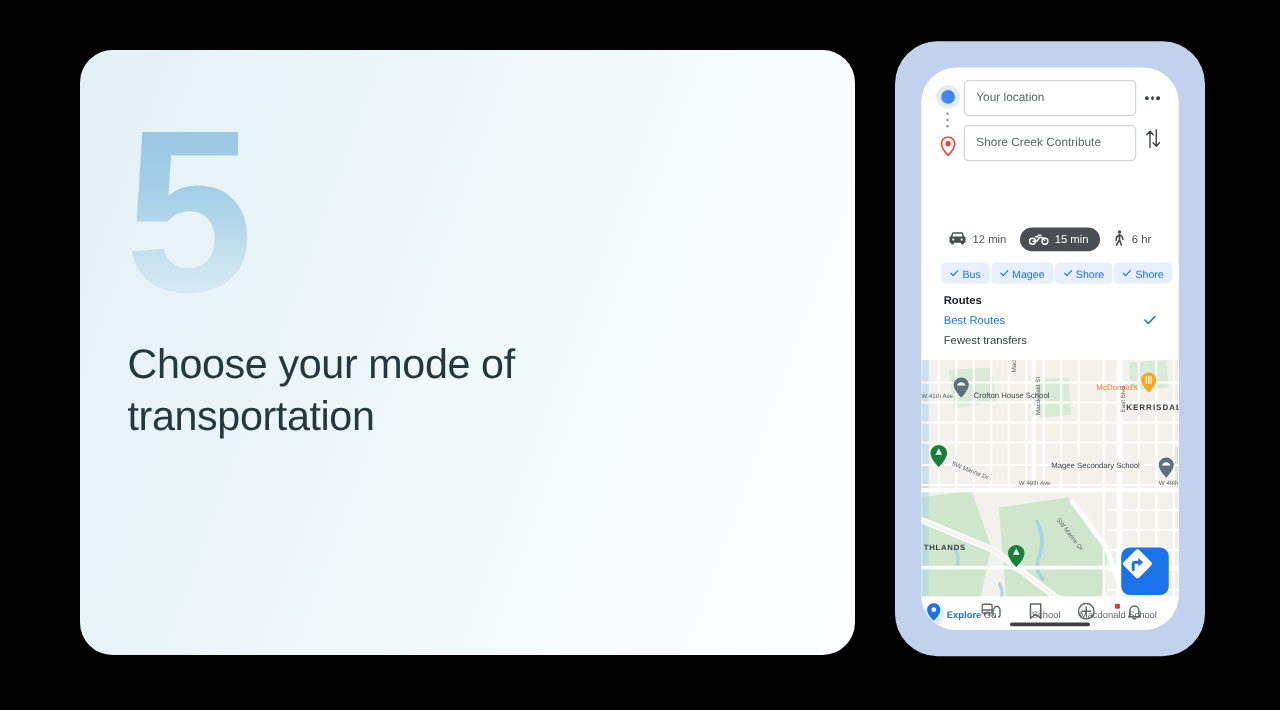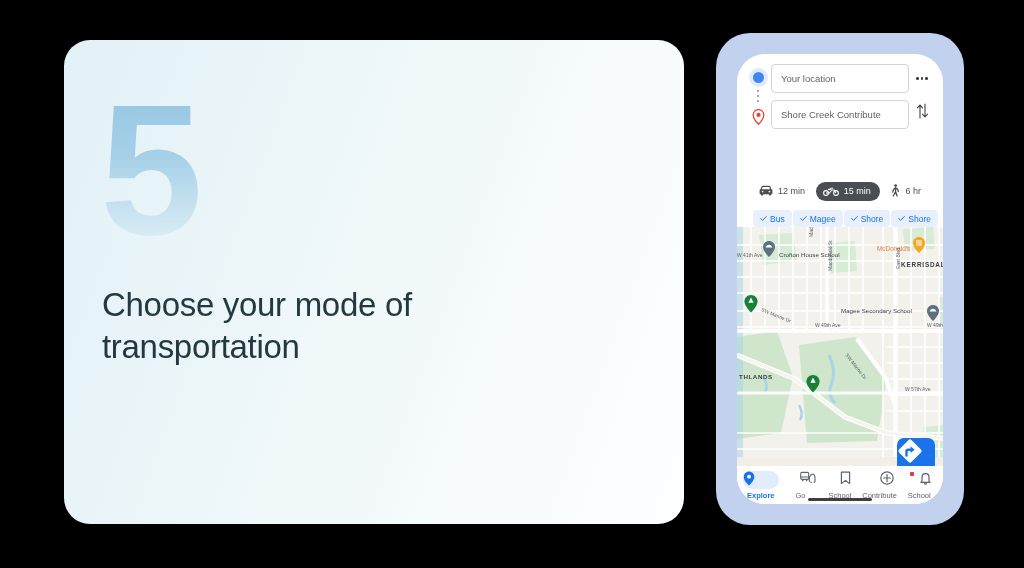--- a/index.html
+++ b/index.html
@@ -25,21 +25,21 @@
     letter-spacing: -4px;
     color: #9ecbe4;
     background: linear-gradient(180deg, #93c4e2 0%, #a6d0e7 42%, #c9e3f0 72%, rgba(226,241,248,0) 100%);
     -webkit-background-clip: text; background-clip: text;
     -webkit-text-fill-color: transparent; color: transparent;
     user-select: none;
   }
   .card-heading {
     position: absolute; left: 38px; top: 230px; width: 450px;
     font-size: 33px; line-height: 1.28; font-weight: 400;
-    color: #24393f; letter-spacing: -0.3px; margin-top: 14px;
+    color: #24393f; letter-spacing: -0.3px;
   }
 
   
   .phone {
     position: absolute; left: 716px; top: 33px;
     width: 248px; height: 492px;
     border-radius: 34px;
     background: #c2d2ee;
     padding: 21px;
   }
@@ -124,21 +124,21 @@
   }
 
   
   .navbar {
     position: absolute; left: 0; right: 0; bottom: 0;
     background: rgba(255,255,255,0.97);
     padding: 5px 4px 4px 4px;
     display: flex; justify-content: space-around; align-items: flex-end;
   }
   .nav-item {
-    display: flex; flex-direction: column; align-items: center; gap: 2px;
+    display: flex; flex-direction: row; align-items: center; gap: 2px;
     font-size: 7.5px; color: #5f6368; width: 44px;
   }
   .nav-item.active { color: #1a73e8; font-weight: 700; }
   .nav-ico { height: 18px; display: flex; align-items: center; justify-content: center; position: relative; }
   .nav-item.active .nav-ico {
     background: #e1ecfd; border-radius: 9px; width: 36px;
   }
   .badge {
     position: absolute; top: 1px; right: 5px;
     width: 4px; height: 4px; background: #e53935; border-radius: 1px;
@@ -258,20 +258,32 @@
             <span>Shore</span>
           </div>
           <div class="chip">
             <svg class="chk" viewBox="0 0 10 10">
                 <path d="M1 5l2.6 2.8L9 2.2" fill="none" stroke="#1a73e8" stroke-width="1.4" stroke-linecap="round" stroke-linejoin="round"></path>
               </svg>
             <span>Shore</span>
           </div>
         </div>
 
+        <div class="routes">
+          <div class="routes-title">Routes</div>
+          <div class="route-opt sel">
+            <span>Best Routes</span>
+            <svg width="10" height="10" viewBox="0 0 10 10">
+                <path d="M1 5l2.6 2.8L9 2.2" fill="none" stroke="#1a73e8" stroke-width="1.3" stroke-linecap="round" stroke-linejoin="round"></path>
+              </svg>
+          </div>
+          <div class="route-opt">
+            <span>Fewest transfers</span>
+          </div>
+        </div>
       </div>
 
       <div class="map">
         <svg width="234" height="230" viewBox="0 0 234 230">
           <rect width="234" height="230" fill="#f3f1ec"></rect>
 
           <path d="M0 110 L40 104 L56 150 L44 206 L0 212 Z" fill="#cfe6cd"></path>
           <path d="M62 118 L118 110 L150 150 L140 214 L70 216 Z" fill="#cfe6cd"></path>
           <path d="M22 8 L56 6 L60 34 L26 38 Z" fill="#d8ebd6"></path>
           <path d="M92 16 L118 14 L120 44 L94 46 Z" fill="#d8ebd6"></path>
@@ -386,21 +398,21 @@
             <span>School</span>
           </div>
 
           <div class="nav-item">
             <div class="nav-ico">
               <svg width="14" height="14" viewBox="0 0 14 14">
                   <circle cx="7" cy="7" r="6.2" fill="none" stroke="#5f6368" stroke-width="1.2"></circle>
                   <path d="M7 3.6v6.8M3.6 7h6.8" stroke="#5f6368" stroke-width="1.2" stroke-linecap="round"></path>
                 </svg>
             </div>
-            <span>Contribute</span>
+            <span>Macdonald</span>
           </div>
 
           <div class="nav-item">
             <div class="nav-ico">
               <svg width="13" height="14" viewBox="0 0 13 14" fill="none" stroke="#5f6368" stroke-width="1.2">
                 <path d="M3 10V6.2a3.5 3.5 0 0 1 7 0V10l1 1.4H2z" stroke-linejoin="round"></path>
                 <path d="M5.3 12.3a1.3 1.3 0 0 0 2.4 0"></path>
               </svg>
               <span class="badge"></span>
             </div>

